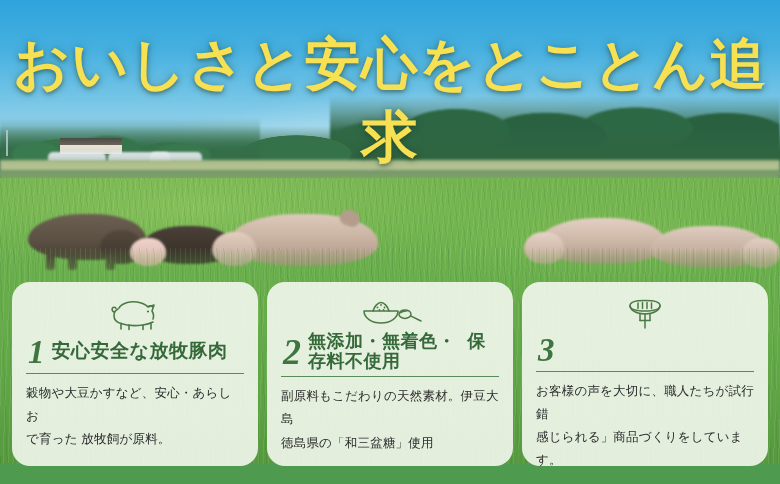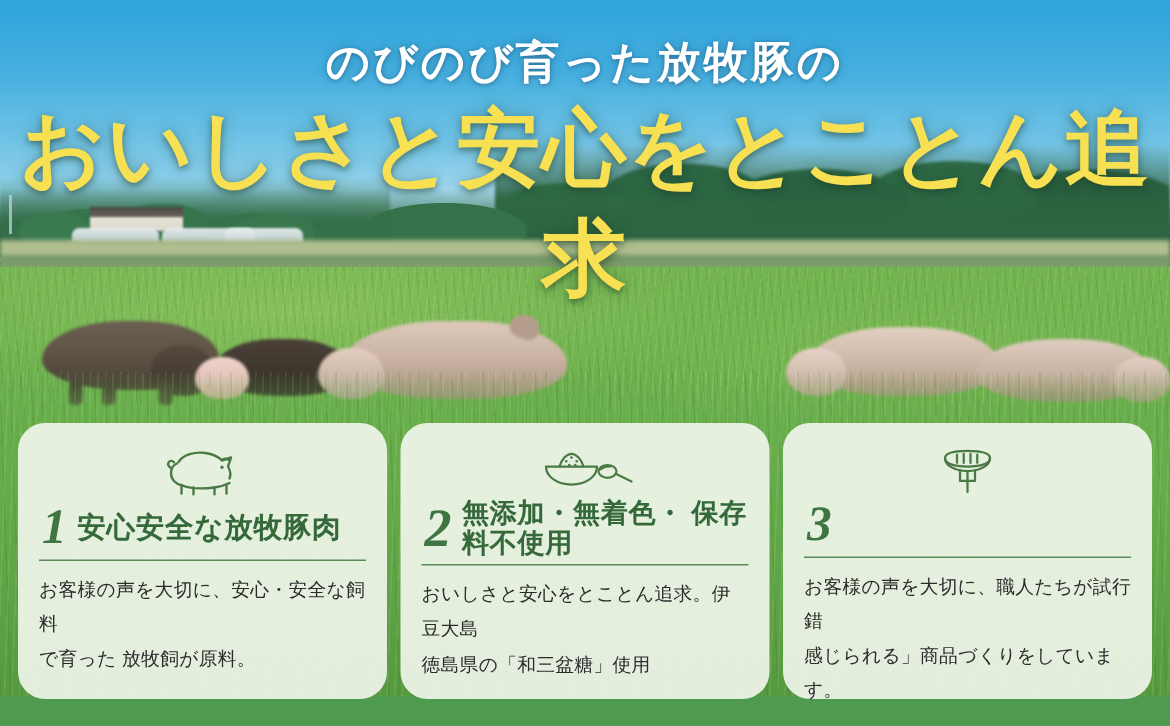--- a/index.html
+++ b/index.html
@@ -194,21 +194,21 @@
     padding-bottom:4px;margin-top:2px;
     border-bottom:1px solid #5a8a57;
   }
   .card-num{
     font-family:"Liberation Serif", serif;
     font-style:italic;font-weight:700;
     font-size:33px;line-height:1;color:#3f7540;
     flex:0 0 auto;padding-left:2px;
   }
   .card-title{
-    font-family:Liberation Serif, serif;
+    font-family:Liberation Mono, monospace;
     font-weight:700;color:#35693a;
     font-size:19px;line-height:1.12;letter-spacing:.5px;
   }
   .card.two-line .card-title{font-size:18px;}
   .card.two-line .card-num{font-size:36px;}
 
   .card-body{
     margin-top:8px;
     font-family:"Liberation Sans", sans-serif;
     font-size:12.5px;line-height:1.85;color:#2b2b2b;
@@ -262,21 +262,20 @@
         <div class="head"></div>
     </div>
 
     <div class="grass-front"></div>
     <div class="grass-front-tex"></div>
   </div>
 
   <div class="bottom-band"></div>
 
   <div class="headline">
-    <span class="line1">のびのび育った放牧豚の</span>
     <span class="line2">おいしさと安心をとことん追求</span>
   </div>
 
   <div class="cards">
 
     <div class="card">
       <div class="card-icon">
         <svg width="56" height="36" viewBox="0 0 56 36" fill="none" stroke="#4b7a46" stroke-width="1.6" stroke-linecap="round" stroke-linejoin="round">
           <path d="M12 12c3-5 11-7 18-6 5 .7 9 3 11 5l6-2-2 6c1.5 2.5 2 5.5 1 8"></path>
           <path d="M11 13c-2.5 1-4 3.5-4 6.5 0 4 3 7 7 8"></path>
@@ -287,21 +286,21 @@
           <path d="M7 16c-1.6-.8-2.4-2.4-1.6-3.8.8-1.3 2.6-1.3 3.6 0"></path>
         </svg>
       </div>
       <div class="card-head">
         <div class="card-num">1</div>
         <div class="card-title">
           <span>安心安全な放牧豚肉</span>
         </div>
       </div>
       <div class="card-body">
-        <span>お客様の声を大切に、安心・安全な飼料</span>
+        <span>穀物や大豆かすなど、安心・あらしお</span>
         <span>で育った 放牧飼が原料。</span>
       </div>
     </div>
 
     <div class="card two-line">
       <div class="card-icon">
         <svg width="70" height="36" viewBox="0 0 70 36" fill="none" stroke="#4b7a46" stroke-width="1.5" stroke-linecap="round" stroke-linejoin="round">
           <path d="M9 17h34c0 7-7.6 12-17 12S9 24 9 17z"></path>
           <path d="M18 17c1.5-5 5-8.5 8-8.5s6.5 3.5 8 8.5"></path>
           <path d="M22.5 13.5h.01M26 11h.01M29.5 13.5h.01M24.5 16h.01M28.5 16h.01" stroke-width="1.8"></path>
@@ -311,21 +310,21 @@
         </svg>
       </div>
       <div class="card-head">
         <div class="card-num">2</div>
         <div class="card-title">
           <span>無添加・無着色・</span>
           <span>保存料不使用</span>
         </div>
       </div>
       <div class="card-body">
-        <span>おいしさと安心をとことん追求。伊豆大島</span>
+        <span>副原料もこだわりの天然素材。伊豆大島</span>
         <span>徳島県の「和三盆糖」使用</span>
       </div>
     </div>
 
     <div class="card">
       <div class="card-icon">
         <svg width="56" height="38" viewBox="0 0 56 38" fill="none" stroke="#4b7a46" stroke-width="1.5" stroke-linecap="round" stroke-linejoin="round">
           <path d="M13 11.5c0-3 4.5-5 15-5s15 2 15 5c0 3-4.5 5.5-15 5.5S13 14.5 13 11.5z"></path>
           <path d="M13 11.5c0 4.5 6 8.5 15 8.5s15-4 15-8.5"></path>
           <path d="M21 9v5.5M25.5 8.6v6M30 8.6v6M34.5 9v5.5"></path>

